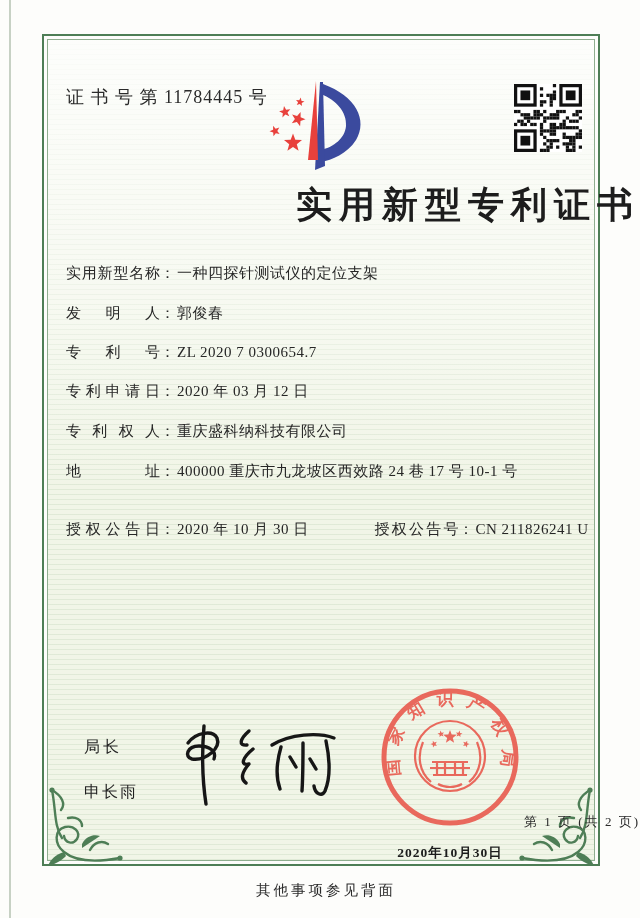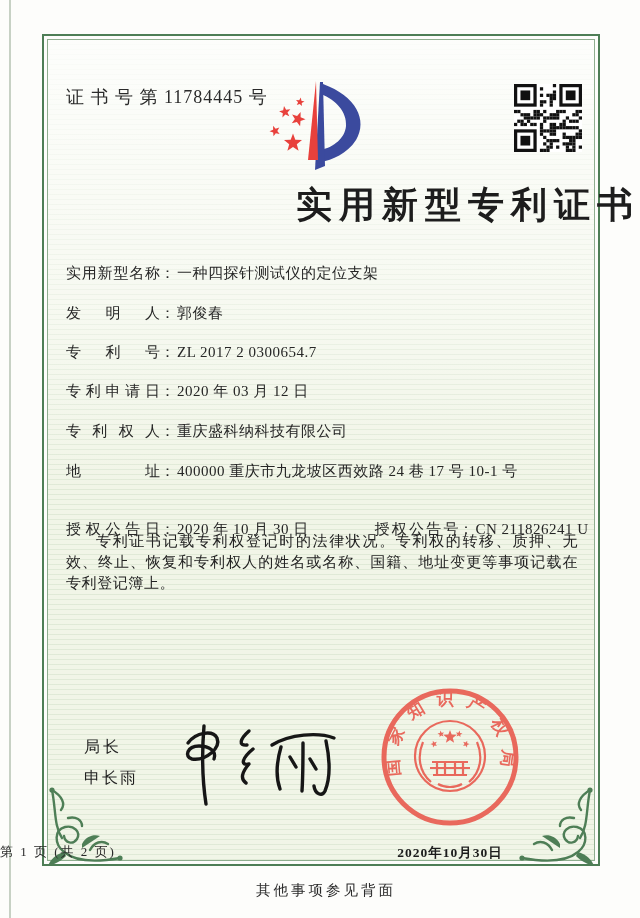--- a/index.html
+++ b/index.html
@@ -40,29 +40,29 @@
   .colon{display:inline-block;margin-right:2px;}
   .fvalue{letter-spacing:.5px;}
   .pair2{margin-left:62px;}
   .pair2 .flabel{width:84px;margin-top:20px;}
   .body-text{
     position:absolute;left:66px;top:531px;width:512px;
     font-size:15px;line-height:21px;text-align:justify;color:#222;letter-spacing:.6px;
   }
   .body-text p{margin:0 0 8px 0;text-indent:2em;}
   .signer{position:absolute;left:84px;top:737px;font-size:16px;letter-spacing:3px;color:#1f1f1f;}
-  .signer .name{margin-top:10px;letter-spacing:2px;}
+  .signer .name{margin-top:24px;letter-spacing:2px;}
   .signature{position:absolute;left:176px;top:716px;width:168px;height:98px;}
   .seal{position:absolute;left:377px;top:684px;width:146px;height:146px;}
   .seal-date{
     position:absolute;left:377px;top:800px;width:146px;text-align:center;
     font-size:13.5px;color:#1c1c1c;letter-spacing:1px;font-weight:bold;margin-top:44px;
   }
   .page-footer{
-    position:absolute;left:0;top:843px;width:640px;text-align:left;
+    position:absolute;left:0;top:813px;width:640px;text-align:right;
     font-size:13px;letter-spacing:2px;color:#2a2a2a;
   }
   .back-note{
     position:absolute;left:6px;top:881px;width:640px;text-align:center;
     font-size:14.5px;letter-spacing:3px;color:#2a2a2a;
   }
 </style>
 </head>
 <body>
 
@@ -253,39 +253,38 @@
 <div class="doc-title">实用新型专利证书</div>
 
 <div class="fields">
   <div class="field-row" style="top:264px">
     <span class="flabel">实用新型名称</span><span class="colon">：</span><span class="fvalue">一种四探针测试仪的定位支架</span>
   </div>
   <div class="field-row" style="top:304px">
     <span class="flabel">发明人</span><span class="colon">：</span><span class="fvalue">郭俊春</span>
   </div>
   <div class="field-row" style="top:343px">
-    <span class="flabel">专利号</span><span class="colon">：</span><span class="fvalue">ZL 2017 2 0300654.7</span>
+    <span class="flabel">专利号</span><span class="colon">：</span><span class="fvalue">ZL 2020 7 0300654.7</span>
   </div>
   <div class="field-row" style="top:382px">
     <span class="flabel">专利申请日</span><span class="colon">：</span><span class="fvalue">2020 年 03 月 12 日</span>
   </div>
   <div class="field-row" style="top:422px">
     <span class="flabel">专利权人</span><span class="colon">：</span><span class="fvalue">重庆盛科纳科技有限公司</span>
   </div>
   <div class="field-row" style="top:462px">
     <span class="flabel">地址</span><span class="colon">：</span><span class="fvalue">400000 重庆市九龙坡区西效路 24 巷 17 号 10-1 号</span>
   </div>
   <div class="field-row" style="top:500px">
     <span class="flabel">授权公告日</span><span class="colon">：</span><span class="fvalue">2020 年 10 月 30 日</span>
     <span class="pair2"><span class="flabel">授权公告号</span><span class="colon">：</span><span class="fvalue">CN 211826241 U</span></span>
   </div>
 </div>
 
 <div class="body-text">
-  <p>专利证书记载专利权登记时的法律状况。专利权的转移、质押、无效、终止、恢复和专利权人的姓名或名称、国籍、地址变更等事项记载在专利登记簿上。</p>
 </div>
 
 <div class="signer">
   <div>局长</div>
   <div class="name">申长雨</div>
 </div>
 
 <svg class="signature" viewBox="0 0 168 98">
   <g fill="none" stroke="#161616" stroke-width="3.4" stroke-linecap="round" stroke-linejoin="round">
     <path d="M28,10 C26,34 26,62 30,88"></path>

